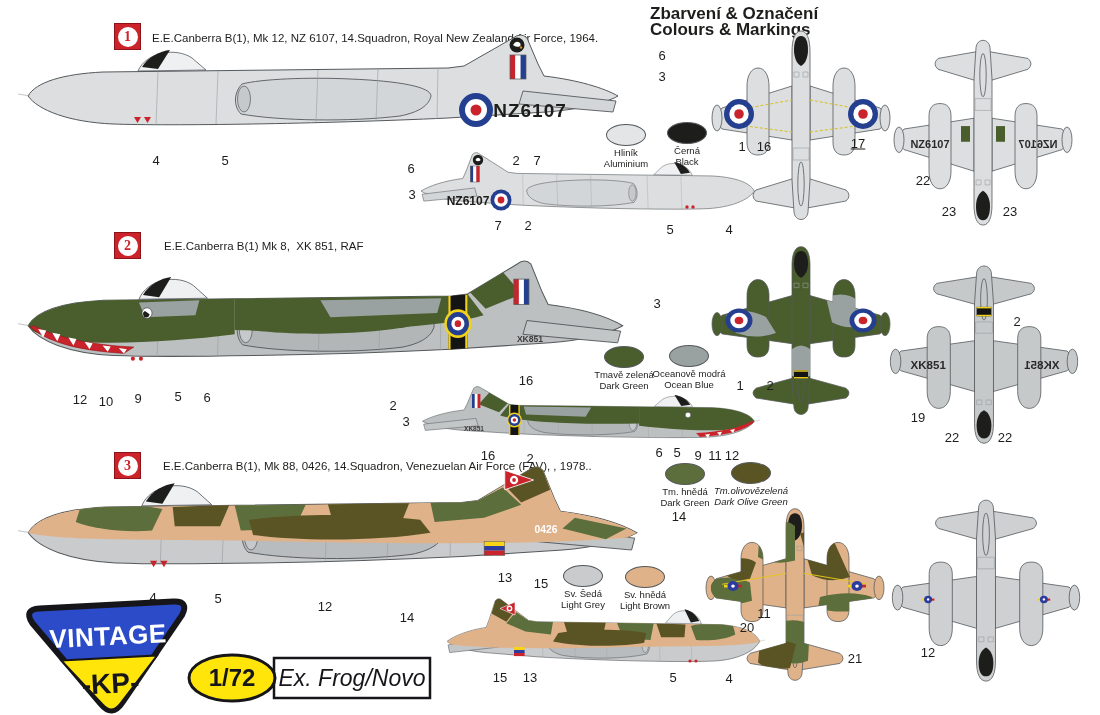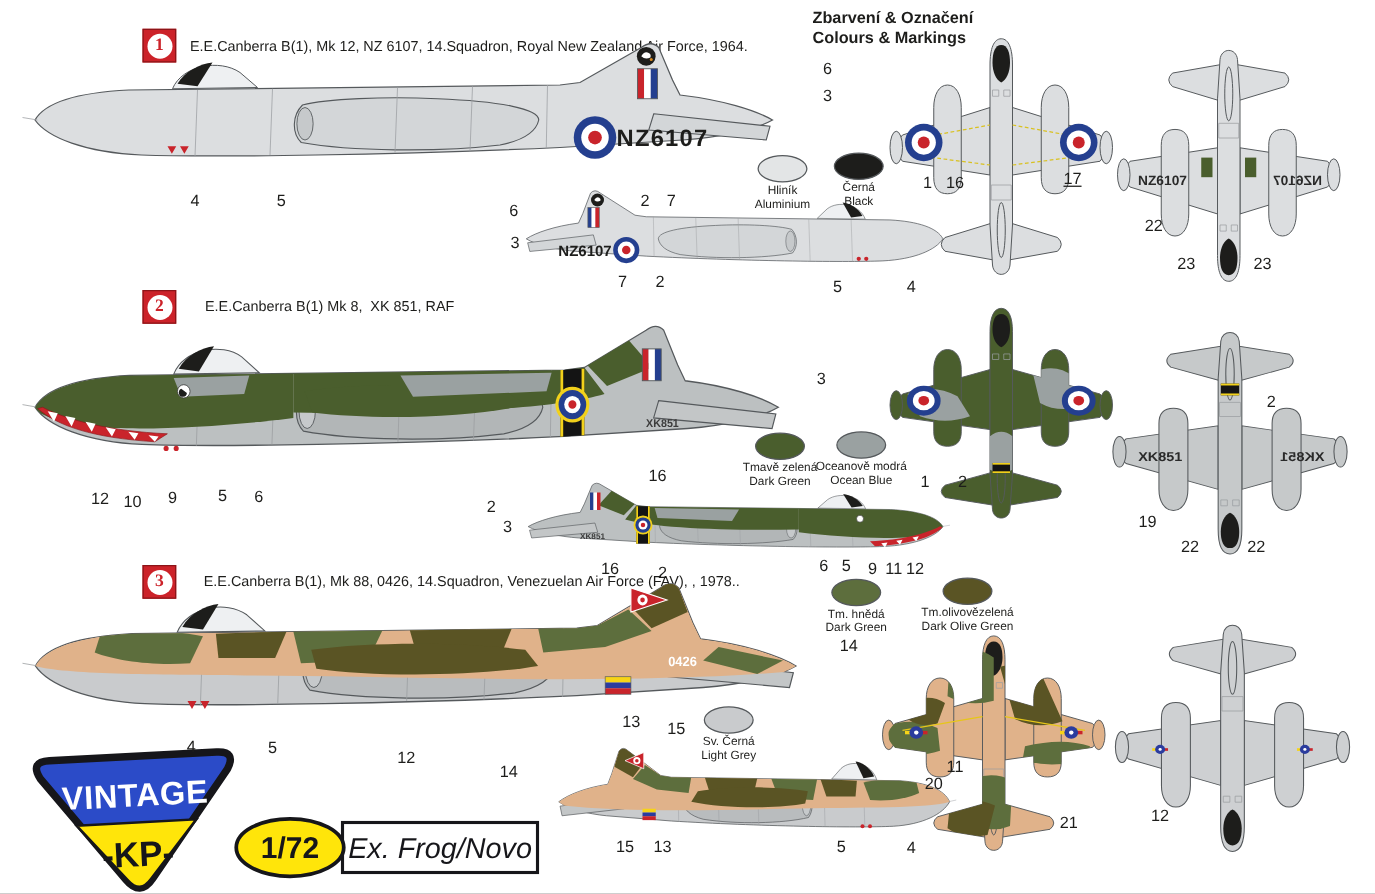--- a/index.html
+++ b/index.html
@@ -1,20 +1,20 @@
 <!DOCTYPE html>
 <html style="--paper: #ffffff; --ink: #1d1d1b; --outline: #55595c; --panel_line: #9b9ea1; --aluminium: #dcdee0; --black: #1d1d1b; --roundel_blue: #243f8f; --roundel_red: #c9242b; --trim_yellow: #f2d11b; --dark_green: #4a5e2d; --ocean_blue_grey: #9aa1a1; --camo_grey: #bcc0c1; --fav_green: #5d6e3d; --dark_olive: #5a5424; --light_grey: #c9cbcd; --light_brown: #e0b28a; --logo_blue: #2b4bc8; --logo_yellow: #ffe50a; --badge_red: #cc2229; --flag_yellow: #f7d417; --flag_blue: #2b3c9e; --flag_red: #c9242b;"><head>
 <meta charset="utf-8">
 <style>
   html,body{margin:0;padding:0;background:#888;}
   .sheet{position:relative;width:1100px;height:715px;background:var(--paper,#fff);
          font-family:"Liberation Sans",sans-serif;color:#1d1d1b;overflow:hidden;margin:0 auto;}
   svg.view{position:absolute;overflow:visible;}
   
-  .doc-title{position:absolute;left:650px;top:6px;font-weight:bold;font-size:13px;line-height:16px;}
+  .doc-title{position:absolute;left:650px;top:6px;font-weight:bold;font-size:17px;line-height:16px;}
   
   .badge{position:absolute;width:27px;height:27px;background:var(--badge_red,#cc2229);
          display:flex;align-items:center;justify-content:center;border:1px solid #8c1418;box-sizing:border-box;}
   .badge-num{width:20px;height:20px;background:#fff;border-radius:50%;color:var(--badge_red,#cc2229);
          font:bold 14px "Liberation Serif",serif;display:flex;align-items:center;justify-content:center;}
   .scheme-title{position:absolute;font-size:11.5px;white-space:pre;}
   
   .swatch{position:absolute;width:100px;text-align:center;}
   .sw-ellipse{width:40px;height:22px;border-radius:50%;margin:0 auto 2px auto;border:1px solid #55595c;box-sizing:border-box;}
   .sw-label{font-size:9.5px;line-height:10.5px;}
@@ -388,32 +388,39 @@
     <circle cx="271" cy="63" r="1.6" fill="#c9242b"></circle>
   </svg>
 
   <div class="swatch" style="left:635px;top:463px;">
     <div class="sw-ellipse" style="background: rgb(93, 110, 61);"></div>
     <div class="sw-label">
       <div>Tm. hnědá</div>
       <div>Dark Green</div>
     </div>
   </div>
-  <div class="swatch" style="left:724px;top:462px;">
+  <div class="swatch" style="left:701px;top:462px;font-style:italic;">
     <div class="sw-ellipse" style="background: rgb(90, 84, 36);"></div>
     <div class="sw-label">
       <div>Tm.olivovězelená</div>
       <div>Dark Olive Green</div>
     </div>
   </div>
   <div class="swatch" style="left:533px;top:565px;">
     <div class="sw-ellipse" style="background: rgb(201, 203, 205);"></div>
     <div class="sw-label">
-      <div>Sv. Černá</div>
+      <div>Sv. Šedá</div>
       <div>Light Grey</div>
+    </div>
+  </div>
+  <div class="swatch" style="left:595px;top:566px;">
+    <div class="sw-ellipse" style="background: rgb(224, 178, 138);"></div>
+    <div class="sw-label">
+      <div>Sv. hnědá</div>
+      <div>Light Brown</div>
     </div>
   </div>
 
   <svg class="view" style="left:700px;top:506px;" width="190" height="182" viewBox="0 0 190 200" preserveAspectRatio="none">
     <use href="#ac-plan" class="plan-tan"></use>
     <g clip-path="url(#clip-plan)">
       <path fill="#5d6e3d" d="M60,20 Q80,10 95,22 L95,60 Q75,66 58,56 Z M10,82 Q30,74 50,84 L52,104 Q30,112 12,102 Z M120,100 Q150,92 172,100 L168,112 Q140,120 118,112 Z M80,128 Q95,122 110,130 L108,170 Q95,176 82,170 Z"></path>
       <path fill="#5a5424" d="M100,30 Q120,24 132,34 L150,78 Q130,86 112,76 Z M30,60 Q45,54 56,62 L50,80 Q36,84 26,76 Z M60,150 Q80,144 96,152 L90,178 Q70,182 58,172 Z"></path>
     </g>
     <path d="M22,86 L86,74 M104,74 L168,86" stroke="#e6c619" stroke-width="1" fill="none"></path>

